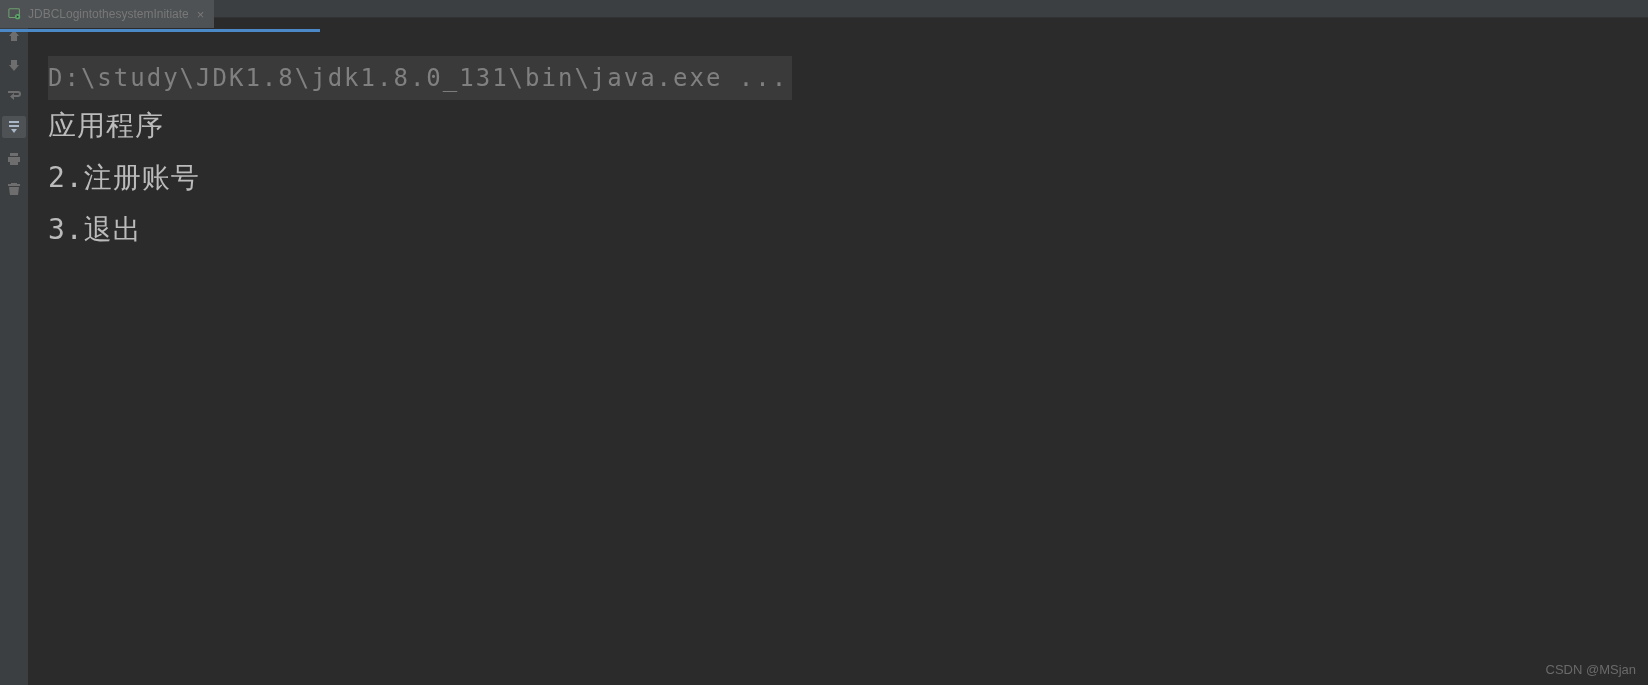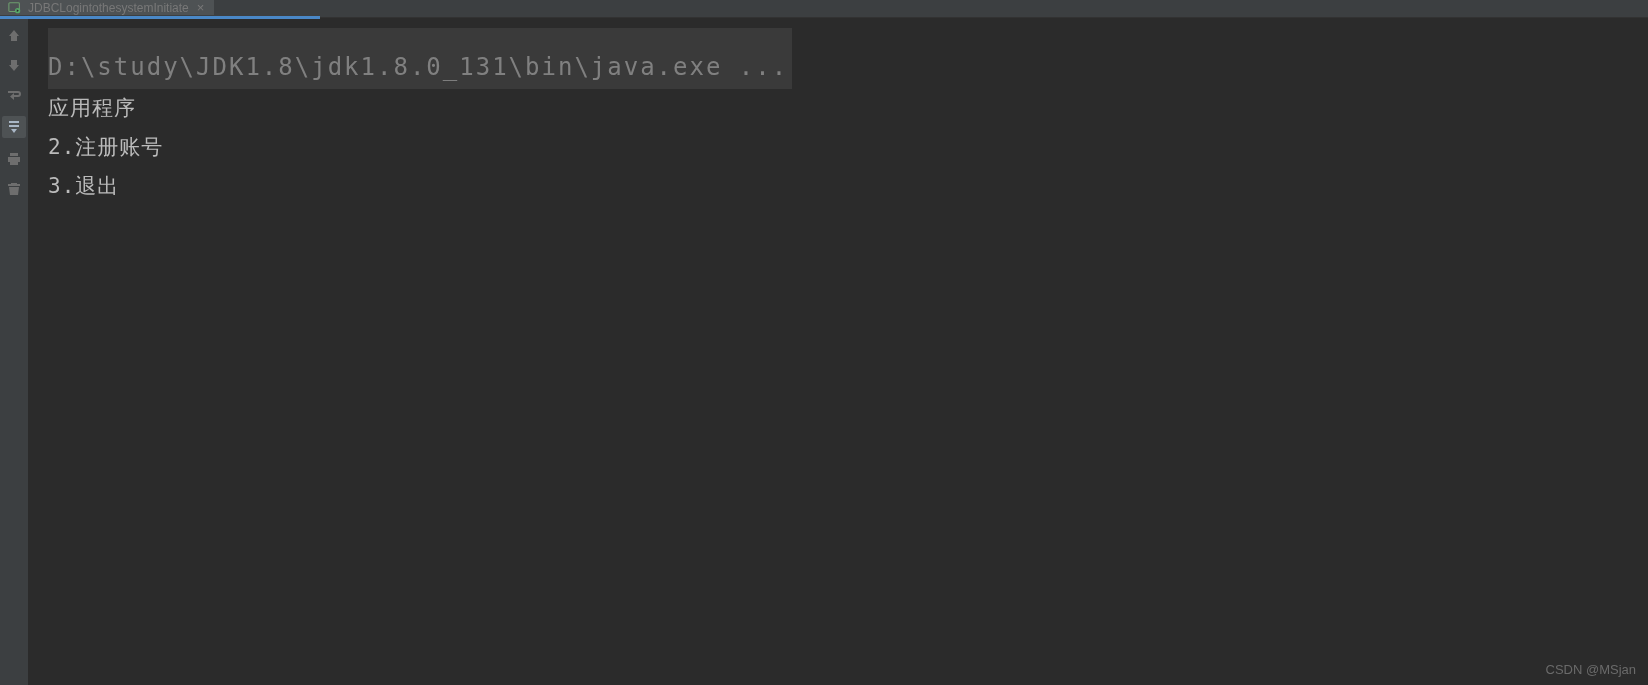--- a/index.html
+++ b/index.html
@@ -19,21 +19,21 @@
       height: 18px;
       background: #3c3f41;
       display: flex;
       align-items: flex-start;
       border-bottom: 1px solid #323232;
     }
     .tab {
       display: flex;
       align-items: center;
       padding: 0 8px;
-      height: 15px;
+      height: 28px;
       background: #4e5254;
       gap: 6px;
       position: relative;
     }
     .active-underline {
       position: absolute;
       bottom: -4px;
       left: 0;
       width: 320px;
       height: 3px;
@@ -96,27 +96,28 @@
       font-family: "Consolas", "Monaco", monospace;
       font-size: 24px;
       line-height: 1.85;
       color: #bbbbbb;
       letter-spacing: 1px;
     }
     .command-line {
       color: #808080;
       background: #3a3a3a;
       display: inline-block;
-      padding: 17px 4px 0 0;
+      padding: 0 4px 0 0;
       font-size: 24px;
       letter-spacing: 2px;
+      margin-top: 28px;
     }
     .output-line {
       color: #bbbbbb;
-      font-size: 21px;
+      font-size: 28px;
     }
     .watermark {
       position: absolute;
       bottom: 8px;
       right: 12px;
       color: #6a6a6a;
       font-size: 13px;
       font-family: Arial, sans-serif;
     }
   </style>

